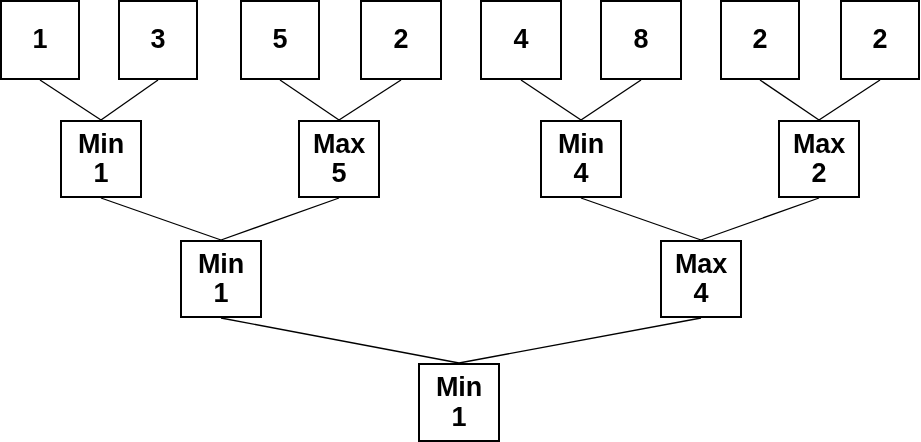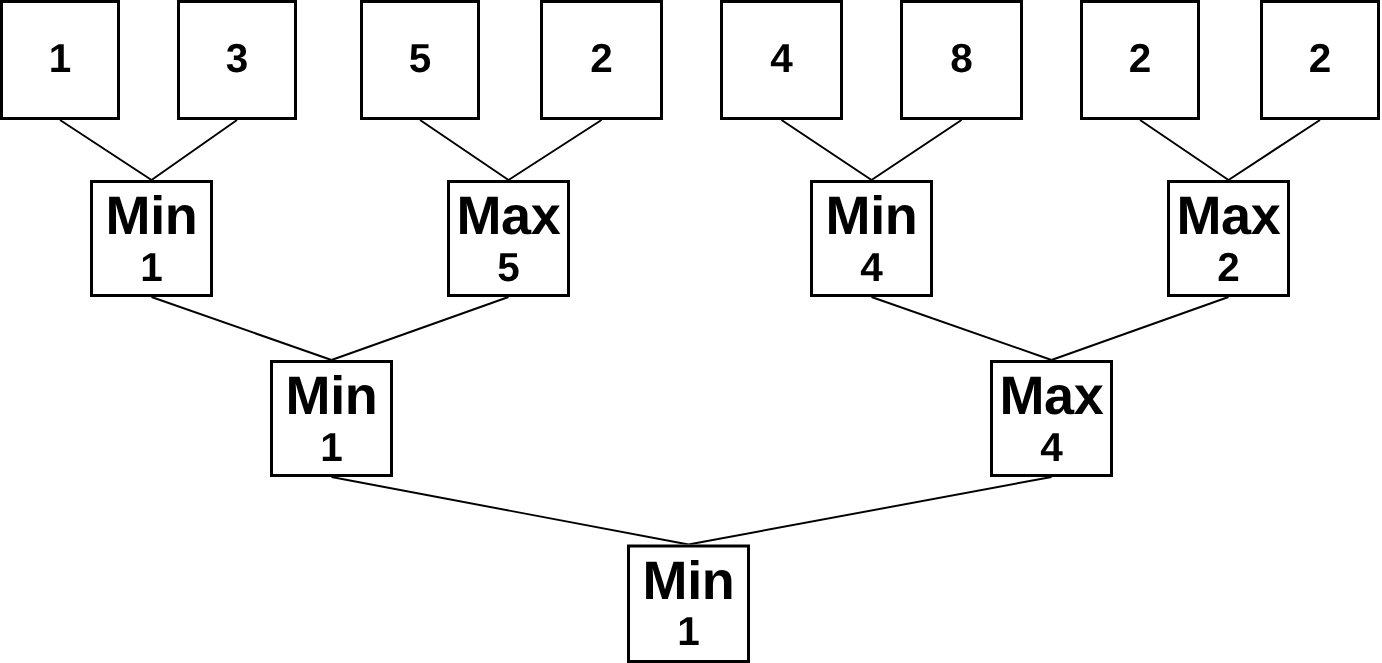--- a/index.html
+++ b/index.html
@@ -31,21 +31,21 @@
     flex-direction: column;
     align-items: center;
     justify-content: center;
     font-family: "Liberation Sans", sans-serif;
     font-weight: bold;
     color: #000000;
     line-height: 1.08;
     z-index: 2;
   }
   .node .label {
-    font-size: 36px;
+    font-size: 27px;
     letter-spacing: -0.2px;
   }
   .node .value {
     font-size: 27px;
     letter-spacing: -0.2px;
   }
   .leaf .value {
     font-size: 27px;
   }
 </style>

